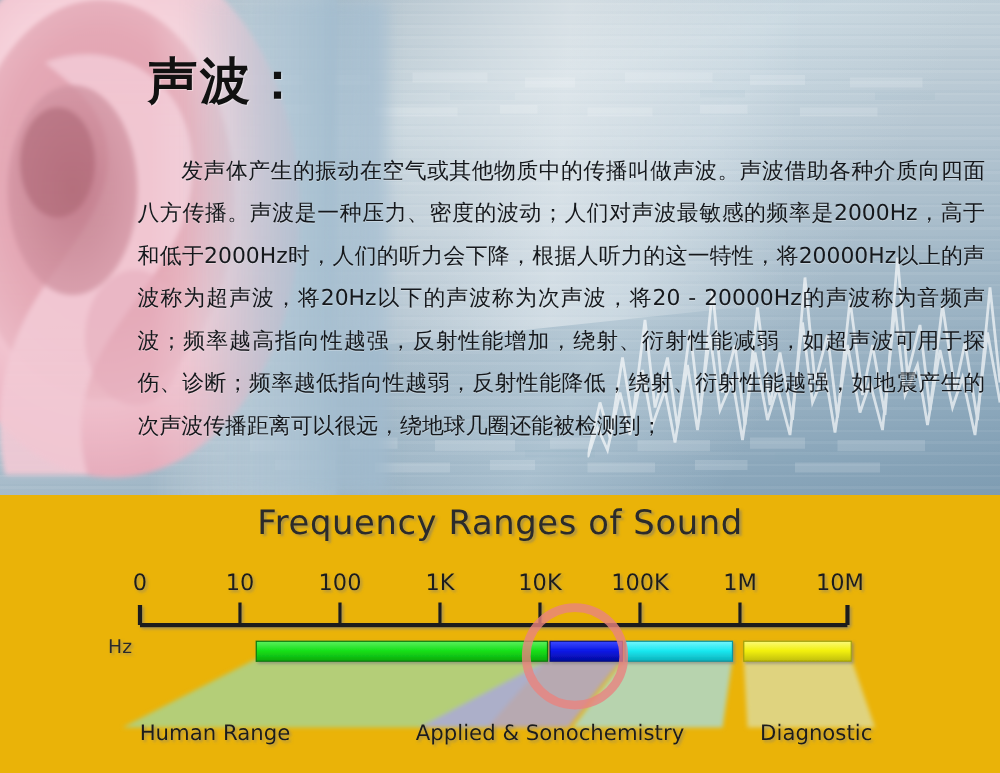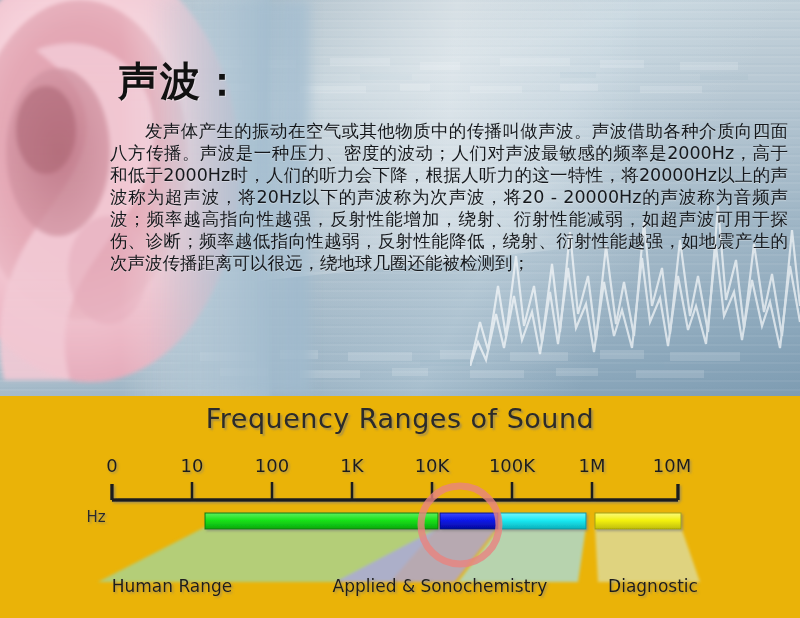--- a/index.html
+++ b/index.html
@@ -63,30 +63,30 @@
     position:absolute;left:150px;top:0;width:160px;height:396px;
     background:linear-gradient(90deg,rgba(170,195,210,0) 0%,rgba(165,190,208,.55) 55%,rgba(160,186,205,.92) 100%);
     filter:blur(6px);
   }
   
   #wave-right{position:absolute;right:0;bottom:30px;width:330px;height:230px;opacity:.9;}
 
   
   #hero-text{position:absolute;left:0;top:0;width:800px;height:396px;}
   #title{
-    position:absolute;left:118px;top:54px;
+    position:absolute;left:118px;top:37px;
     font-family:"DejaVu Sans","Liberation Sans",sans-serif;
     font-size:40px;font-weight:bold;color:#111;letter-spacing:2px;
     text-shadow:1px 1px 0 rgba(255,255,255,.35);
     white-space:nowrap;
   }
   #body-copy{
     position:absolute;left:110px;top:120px;width:678px;
     font-family:"DejaVu Sans","Liberation Sans",sans-serif;
-    font-size:17.5px;line-height:22px;color:#15181c;
+    font-size:17.5px;line-height:34px;color:#15181c;
     text-align:justify;
     text-shadow:0 1px 0 rgba(255,255,255,.30);
   }
   #body-copy p{margin:0;text-indent:2em;}
 
   
   #chart{
     position:absolute;left:0;top:396px;width:800px;height:222px;background:#eab308;
   }
   #chart-title{

